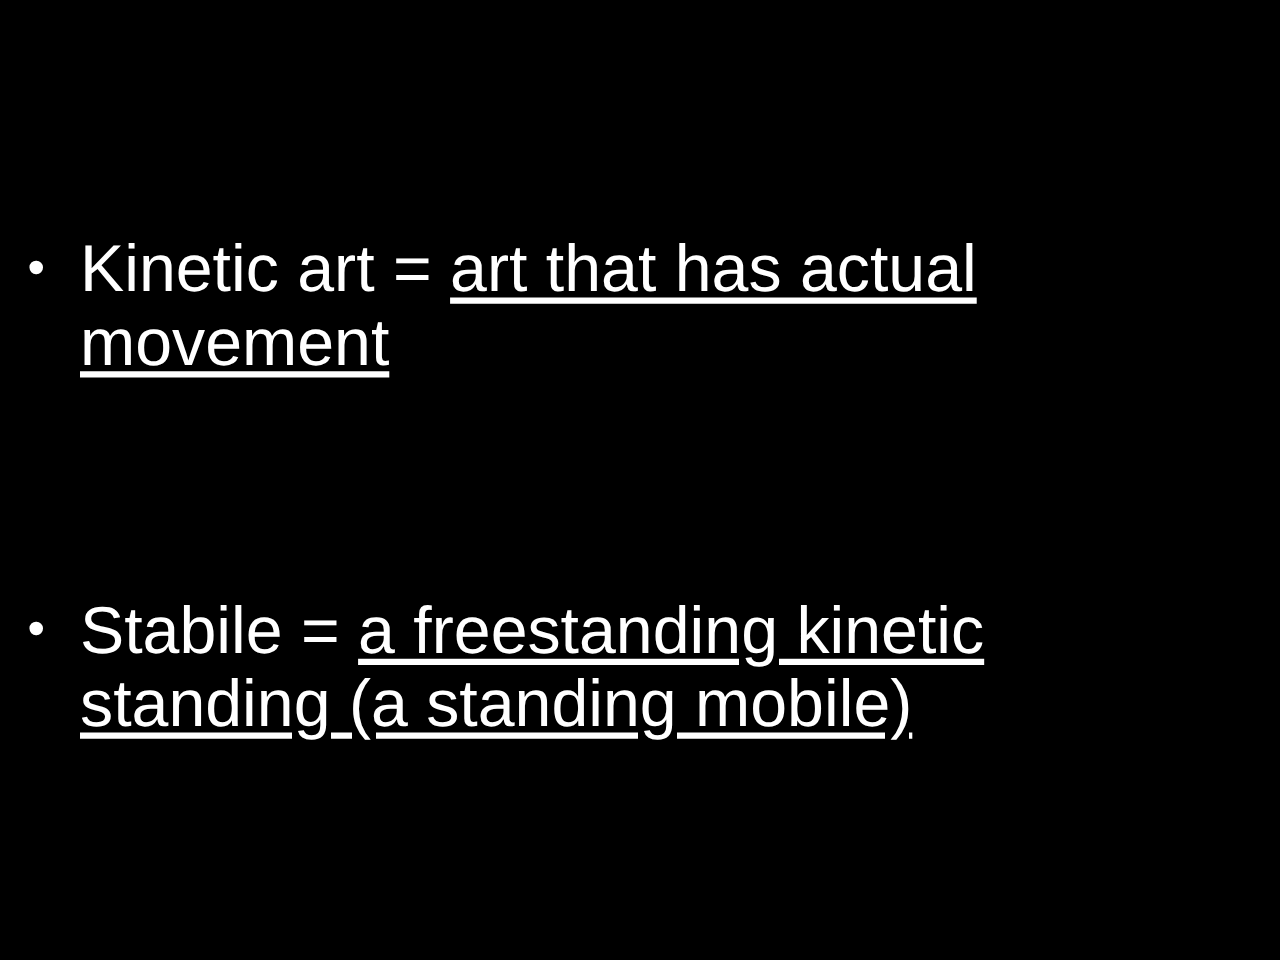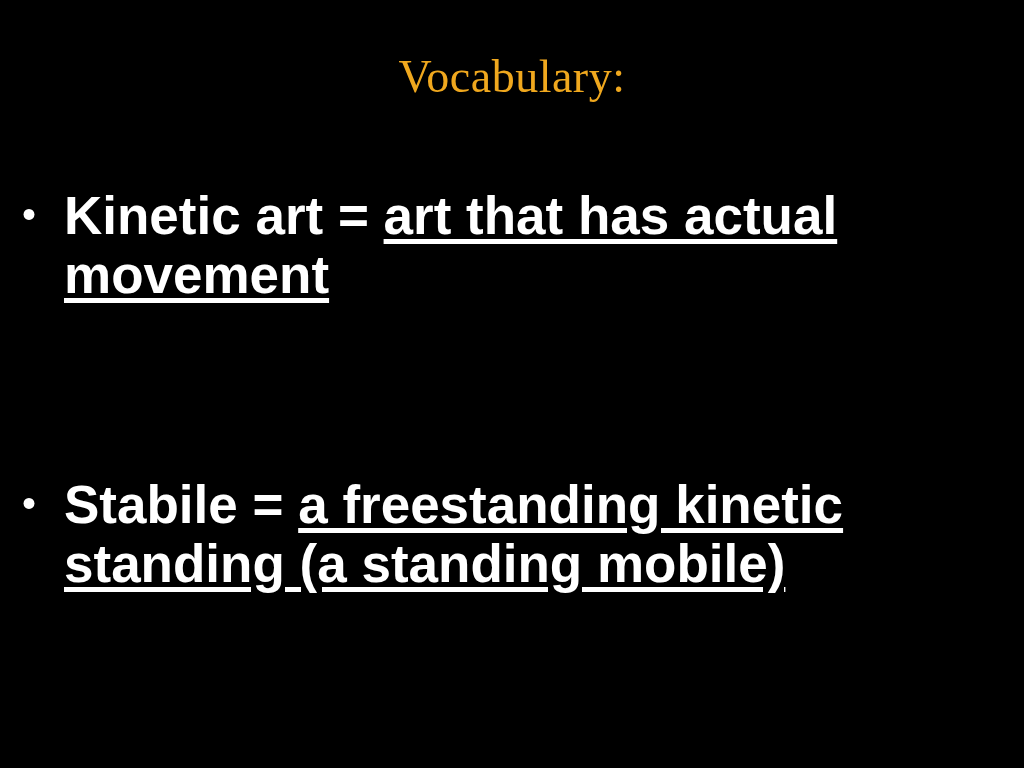--- a/index.html
+++ b/index.html
@@ -54,33 +54,31 @@
     flex: 0 0 auto;
     width: 42px;
     font-size: 40px;
     line-height: 1.4;
     color: #ffffff;
     text-align: left;
   }
   .bullet-text {
     flex: 1 1 auto;
     max-width: 880px;
-    font-weight: bold;
   }
   .u {
     text-decoration: underline;
     text-underline-offset: 5px;
   }
 </style>
 </head>
 <body>
 
 <div class="slide">
 
-  <div class="slide-title">Vocabulary:</div>
 
   <div class="body-block">
 
     <div class="bullet-item">
       <span class="bullet-dot">•</span>
       <span class="bullet-text">
         <span>Kinetic art = </span><span class="u">art that has actual movement</span>
       </span>
     </div>
 

